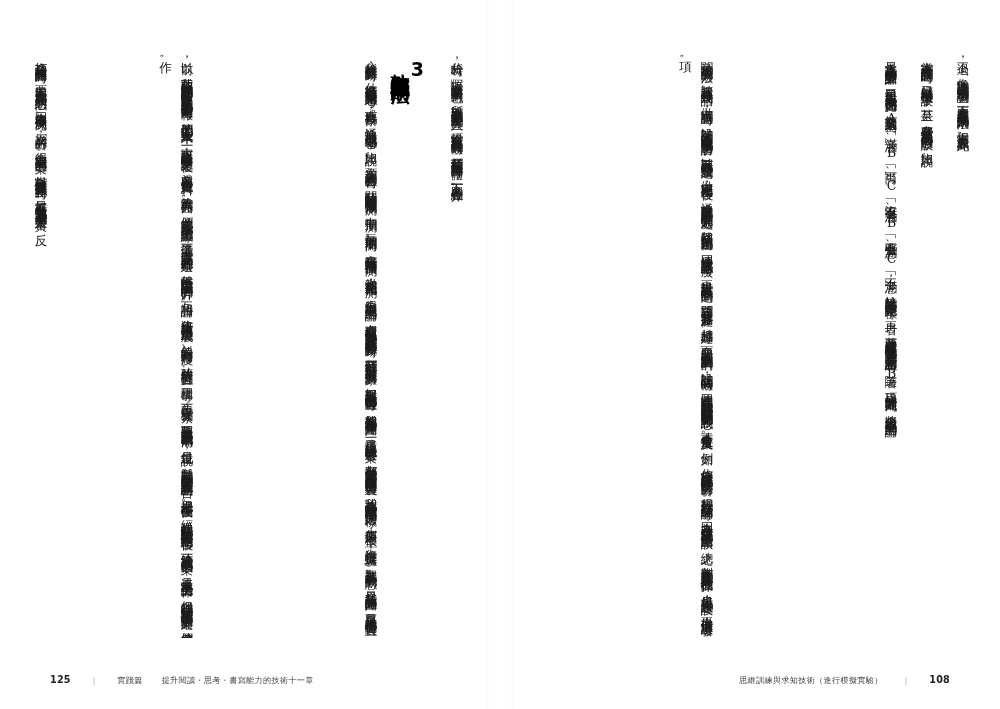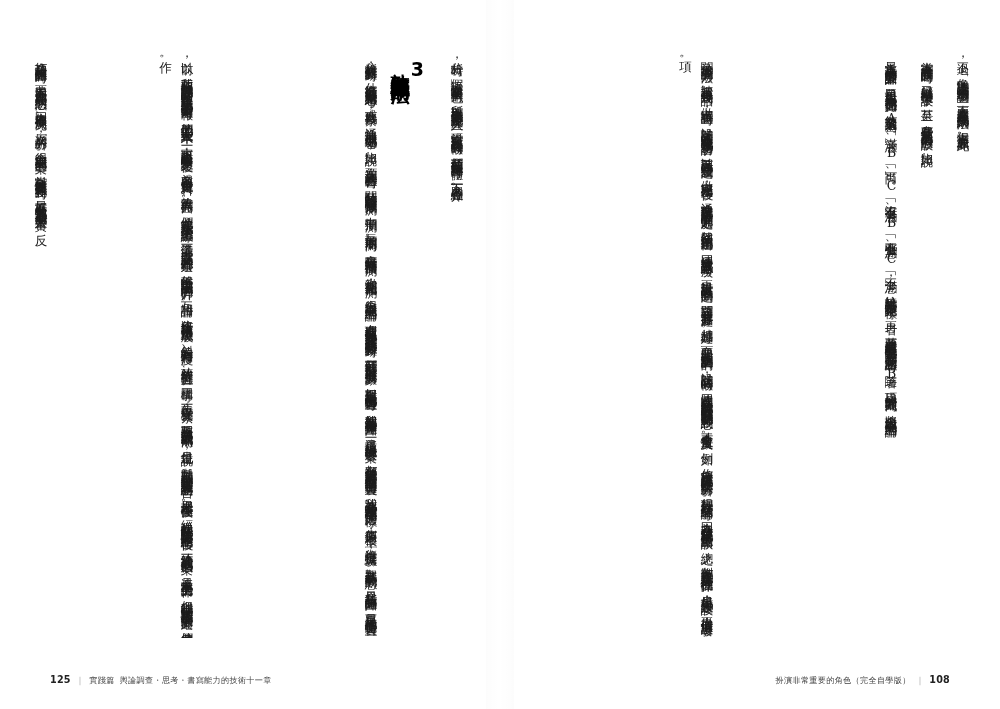--- a/index.html
+++ b/index.html
@@ -85,21 +85,21 @@
   .footer {
     position: absolute;
     bottom: 22px;
     font-family: "DejaVu Sans", "Liberation Sans", sans-serif;
     font-size: 8.1px;
     color: #4a4a4a;
     letter-spacing: 0.35px;
     white-space: nowrap;
     display: flex;
     align-items: baseline;
-    gap: 5px;
+    gap: 19px;
   }
   .footer-left  { left: 50px; }
   .footer-right { right: 50px; }
   .folio {
     font-weight: bold;
     font-size: 9.6px;
     color: #222;
     letter-spacing: 0.2px;
   }
   .rule {
@@ -131,21 +131,21 @@
 
       <div class="textblock" style="right:26px; width:32px;">不過，像「輿論調查」這類的市場調查，表面上看起來是完美的歸納法，但事實上並非如此。</div>
 
       <div class="textblock" style="right:62px; width:32px;">當調查者在設計問題時，就已經做出某種假設了。甚至，有些是意圖於地加入自己的假設，比如說，</div>
 
       <div class="textblock" style="right:98px; width:178px;">最常為人詬病的答案設計如下，題目是對現今日本的感覺如何，答案的選項為A「滿意」、B「尚可」、C「沒有不滿意」、B「有些不滿意」、C「不滿意」，統計結果應該會完全不一樣。再者，若要將這個結果概略分為「滿意」和「不滿意」兩組時，隨著B項目的歸類方式不同，將會出現完全不同的結論。</div>
 
       <div class="textblock" style="right:282px; width:196px;">關於市場調查的方法，請容我再多說幾句話。做市場調查時，設計問題的人應該先化身成為受訪者，試著自己回答這些問題。做完模擬回答後，通常會發現問題設計的不完備之處，然後回頭把問題項目、連同統計方式重新思考一次，再設計出更有效率的問題。問題項目並非越多越好，越細越好。而是要明確鎖定調查的目的。設計問題的時候，連回收問卷後的統計與分析可能遇到的狀況都要設想到，才不會後悔莫及。例如，你希望根據統計結果做什麼樣的分析、想得到什麼樣的結論等。因為我自己就曾經犯下嚴重的錯誤。總之，製作問卷也是需要演繹性的操作，也就是先設定假設，再從這個假設出發，推論出問題的回答選項。</div>
 
       <div class="footer footer-right">
-        <span class="footer-text">扮演非常重要的角色（完全自學版）</span>
+        <span class="footer-text">思維訓練與求知技術（進行模擬實驗）</span>
         <span class="rule">｜</span>
         <span class="folio">108</span>
       </div>
     </div>
 
     <div class="page-half page-left">
 
       <div class="chapter" style="right:76px; top:58px; width:26px;">
         <span class="chapter-num">3</span>
         <span class="chapter-title">熟練矩陣圖的用法</span>
@@ -156,18 +156,18 @@
       <div class="textblock" style="right:118px; width:178px;">分析複雜的對象時，什麼準備都沒有就開始思考，或直接觀察，通常無法成功地處理它。比如說，在預測未來的社會時，時間軸的設計會根據短期預測、中期預測、長期預測而不同。有時候從經濟層面預測，和從文化層面預測，會得出完全不同的結論。在處理這種類似解決多元方程式問題的複雜對象時，我們可以打造一個可以模擬的對象，把對象單純化的邏輯裝置即可。我把這個裝置稱作矩陣圖。這是一種無論出現什麼答案，都有辦法把答案丟進去的空無一物的邏輯裝置。我認為這個方法和核物理學用的方法一樣，製作原子模型，進行模擬實驗，觀察基本粒子的動態。只是我所說的矩陣圖，是更單純的手作邏輯裝置。</div>
 
       <div class="textblock" style="right:302px; width:142px;">以前，我曾和兩位熟識的設計師朋友一起製作全版報紙大小的攝影蒙太奇海報。他們的工作室在六本木。大家一起討論出粗略的意象之後，就各自回去蒐集資料，約改天再見面。他們在報紙尺寸大小的紙上畫線，準備了一些可以貼上照片碎片的小道具，然後不斷試著擺上不同的碎片，互相討論。這段作業彷彿永無止境一般。斜線的方向和角度、碎片放置的位置、構圖等。每改變一樣元素，整張圖像的感覺就截然不同。也就是說，與其動腦不如直接動手嘗試各種新的組合，把思考放在後面。經過如此長時間試驗過大量可能的組合後，才終於完成一到兩個原案。這是非常重勞力的工作，但我卻從中體驗到職人手工作業的樂趣。他們也是運用手作的模型進行模擬工作。</div>
 
       <div class="textblock" style="right:448px; width:36px;">打造分析用的矩陣圖時，要導入不同次元與層次的想法。因為根據不同次元、層次的分析，會得出完全不同的答案。當對象的性質複雜又多元時，最好不要勉強把它還原成一個答案（本質），反</div>
 
       <div class="footer footer-left">
         <span class="folio">125</span>
         <span class="rule">｜</span>
         <span class="footer-text">實踐篇</span>
-        <span class="footer-text">輿論調查・思考・書寫能力的技術十一章</span>
+        <span class="footer-text">提升閱讀・思考・書寫能力的技術十一章</span>
       </div>
     </div>
 
   </div>
 </div>
 
 </body></html>

